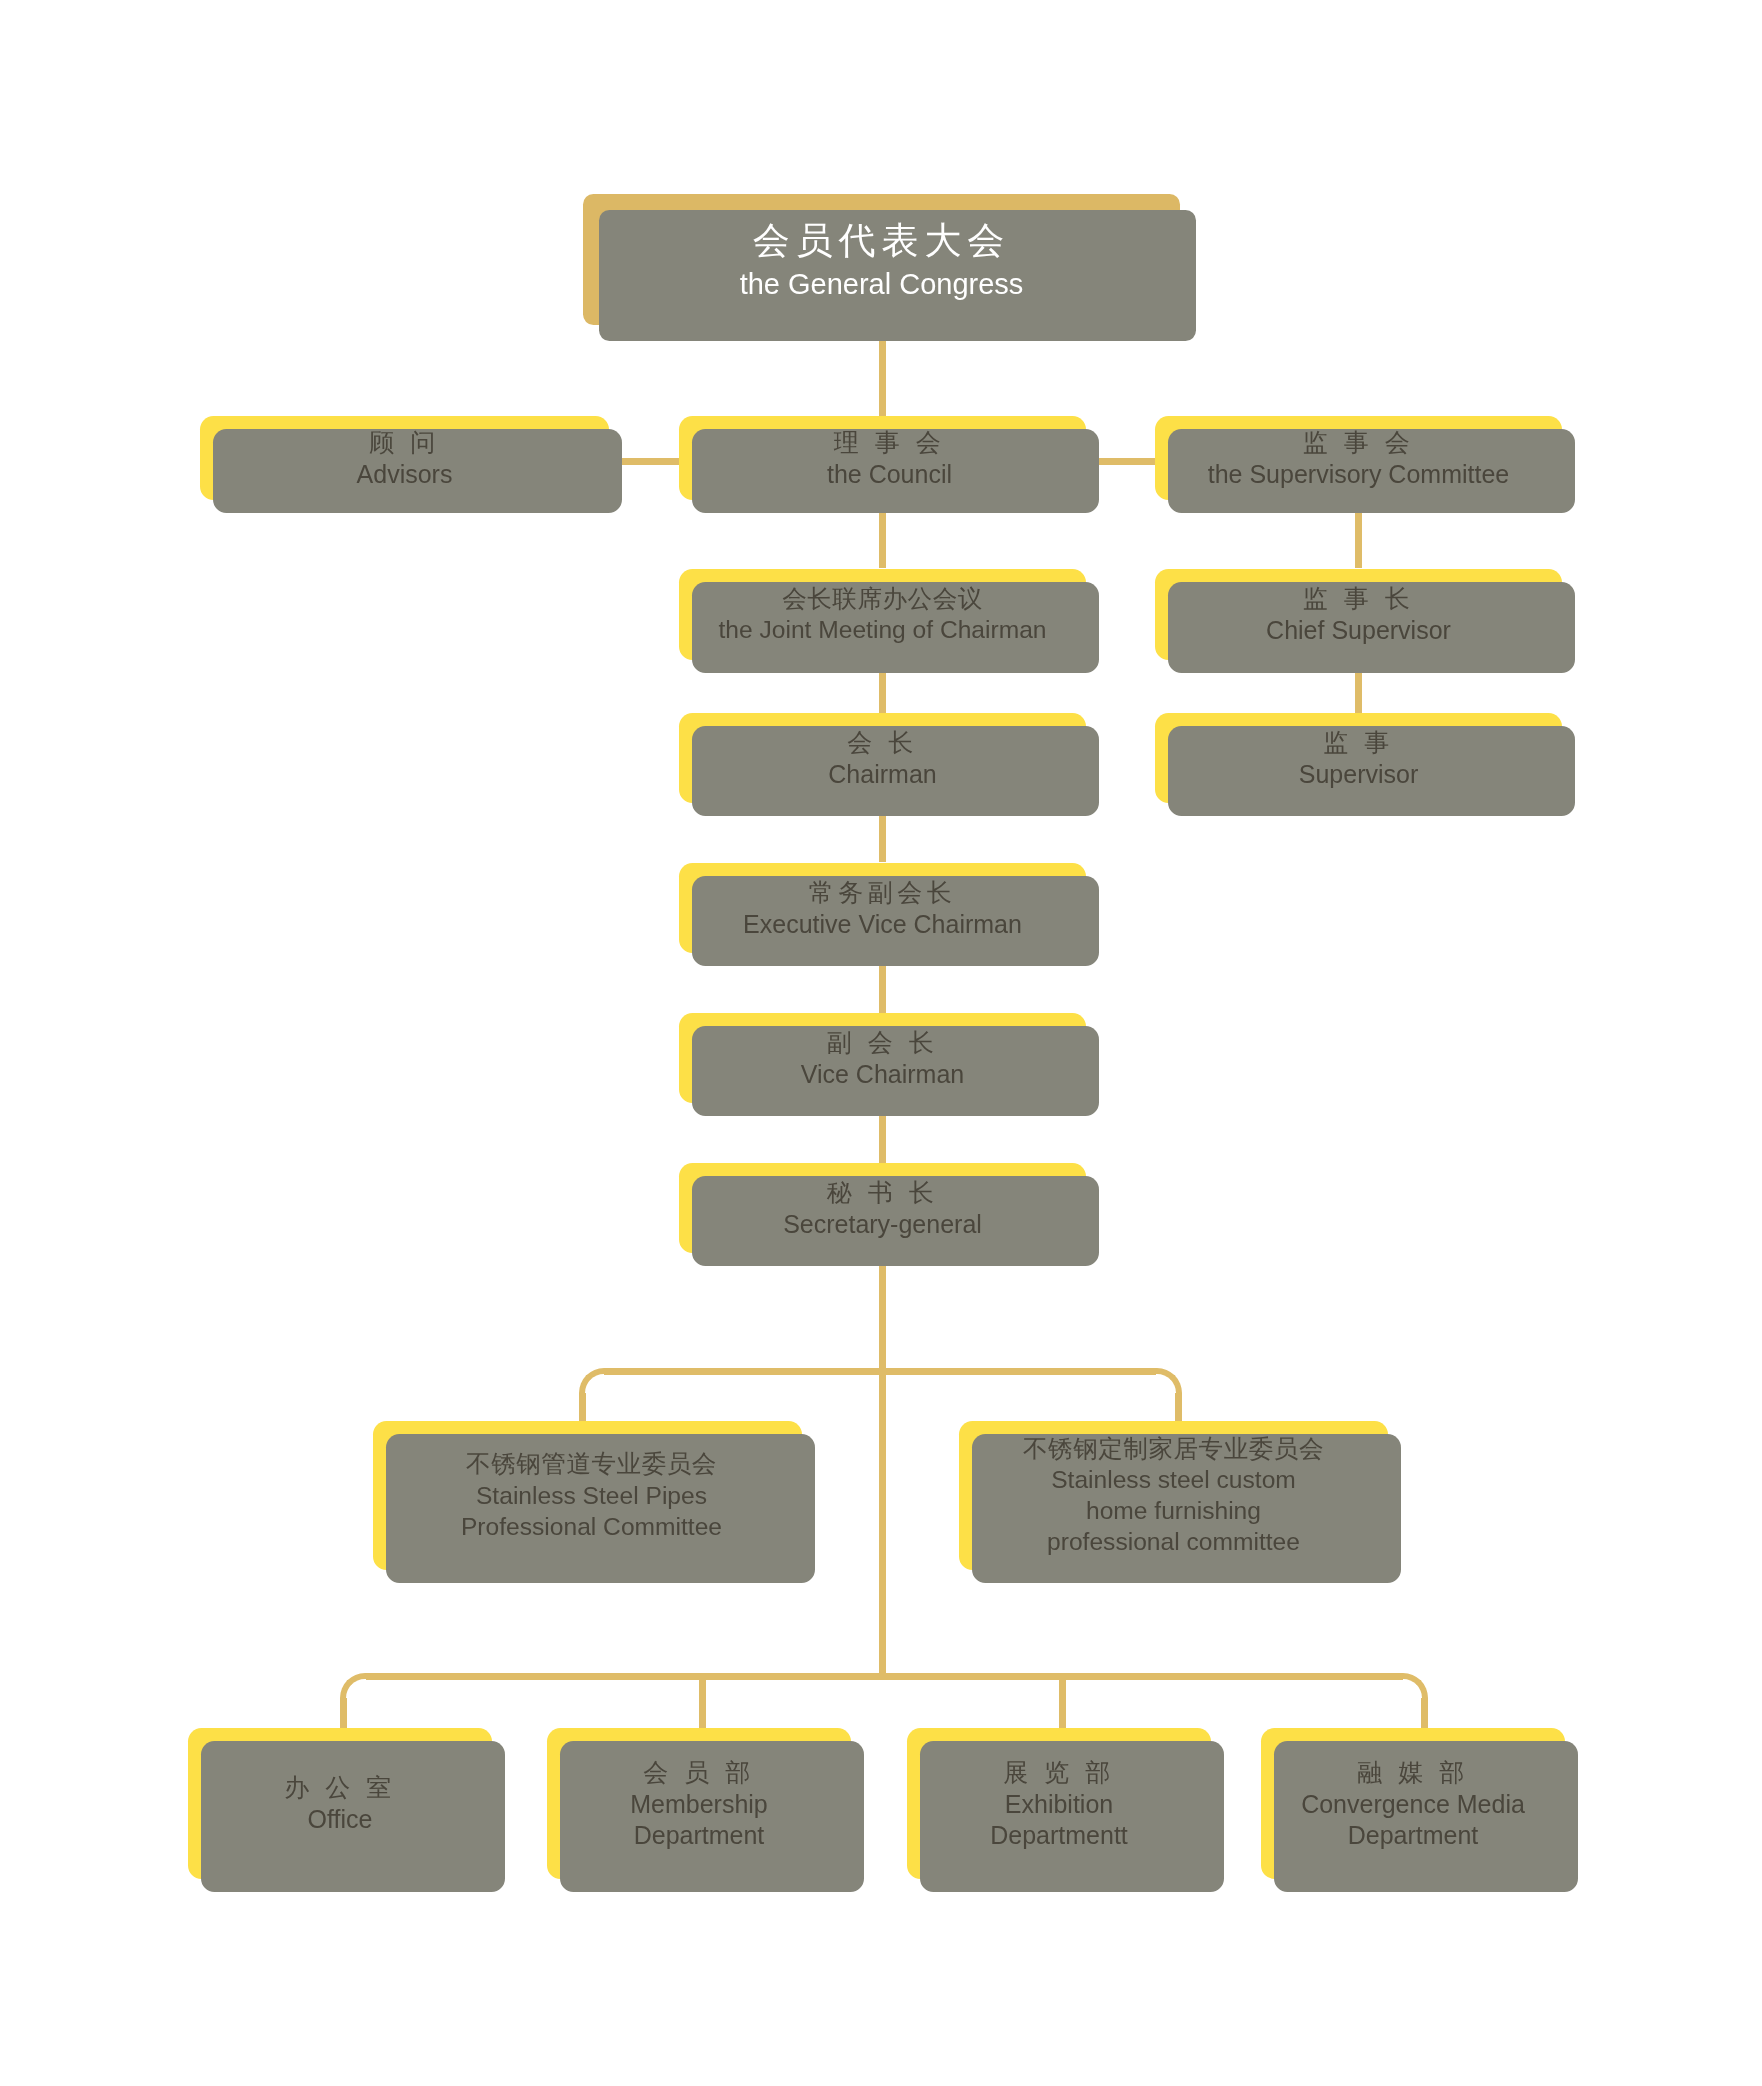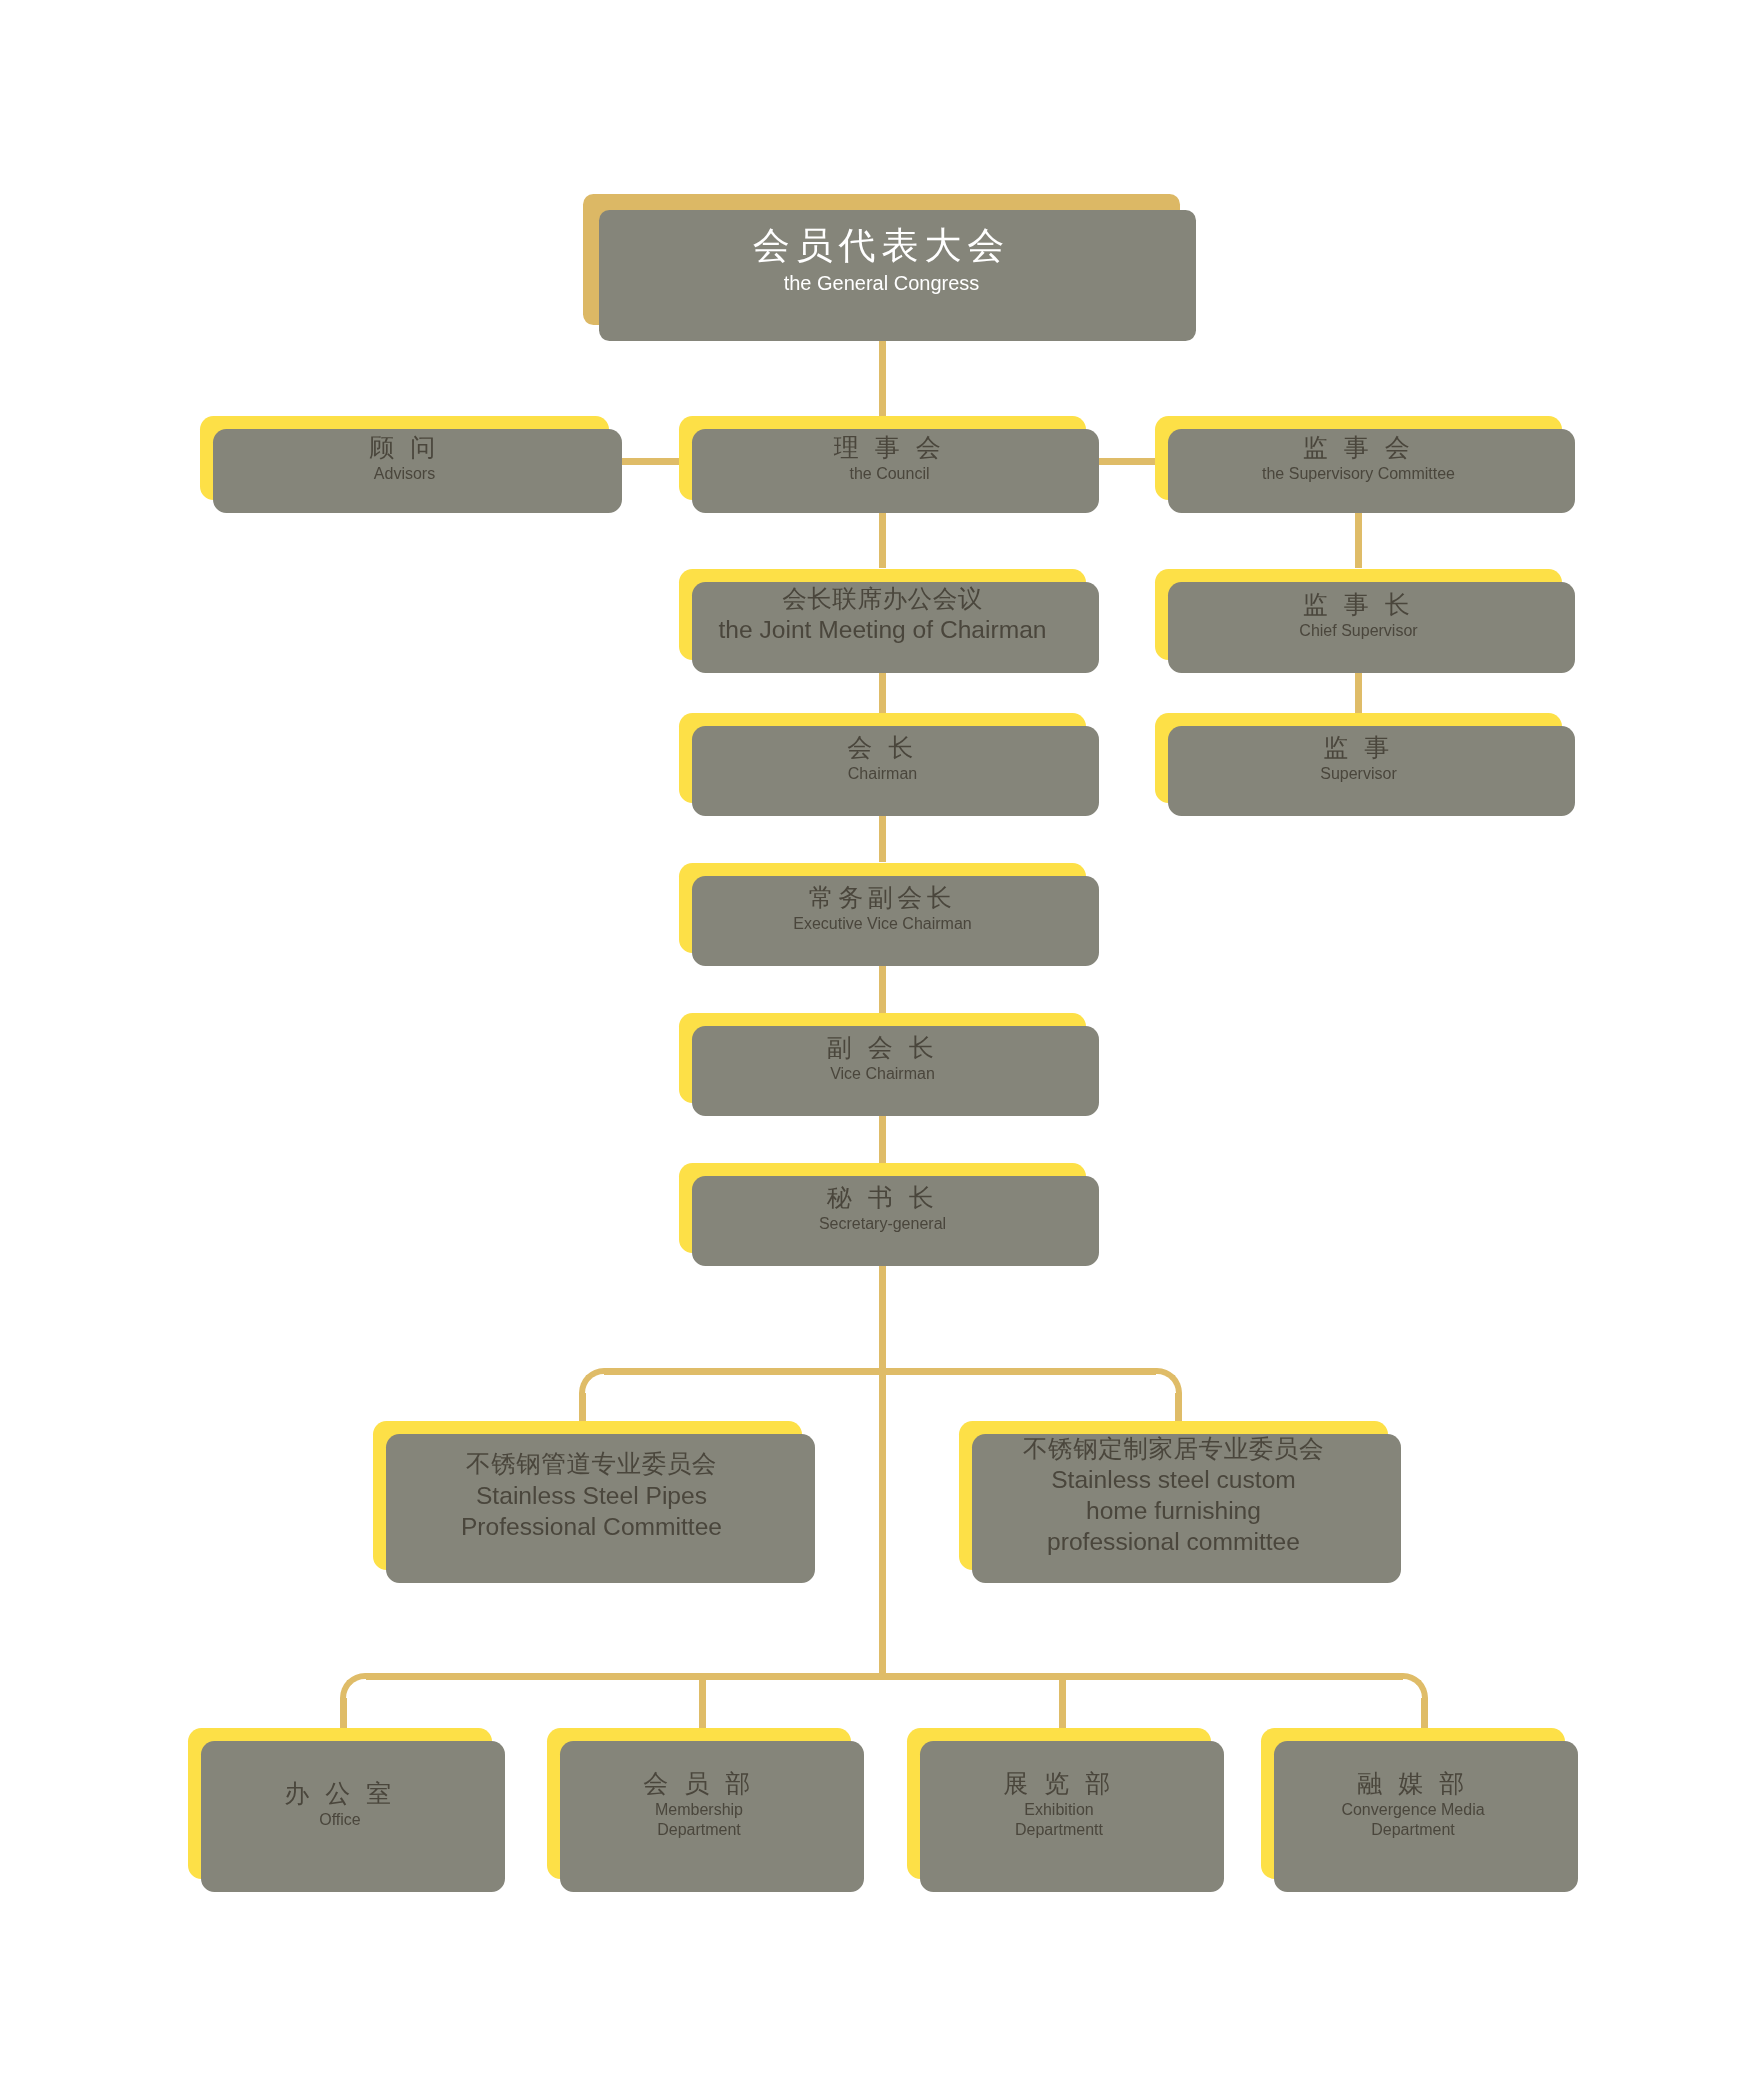--- a/index.html
+++ b/index.html
@@ -84,23 +84,23 @@
     line-height: 1.32;
     white-space: pre;
   }
   .en {
     line-height: 1.26;
     white-space: pre-line;
   }
 
   
   .t-cn-lg { font-size: 37px; letter-spacing: 0.16em; }
-  .t-en-lg { font-size: 20px; }
+  .t-en-lg { font-size: 29px; }
   .t-cn-md { font-size: 25px; }
-  .t-en-md { font-size: 16px; }
+  .t-en-md { font-size: 25px; }
   .t-cn-sm { font-size: 24.6px; letter-spacing: 0.02em; }
   .t-en-sm { font-size: 24.6px; }
 </style>
 </head>
 <body>
 
 <div id="chart">
 
   <div class="line" style="left:879px; top:321px; width:6.7px; height:97px;"></div>
 

